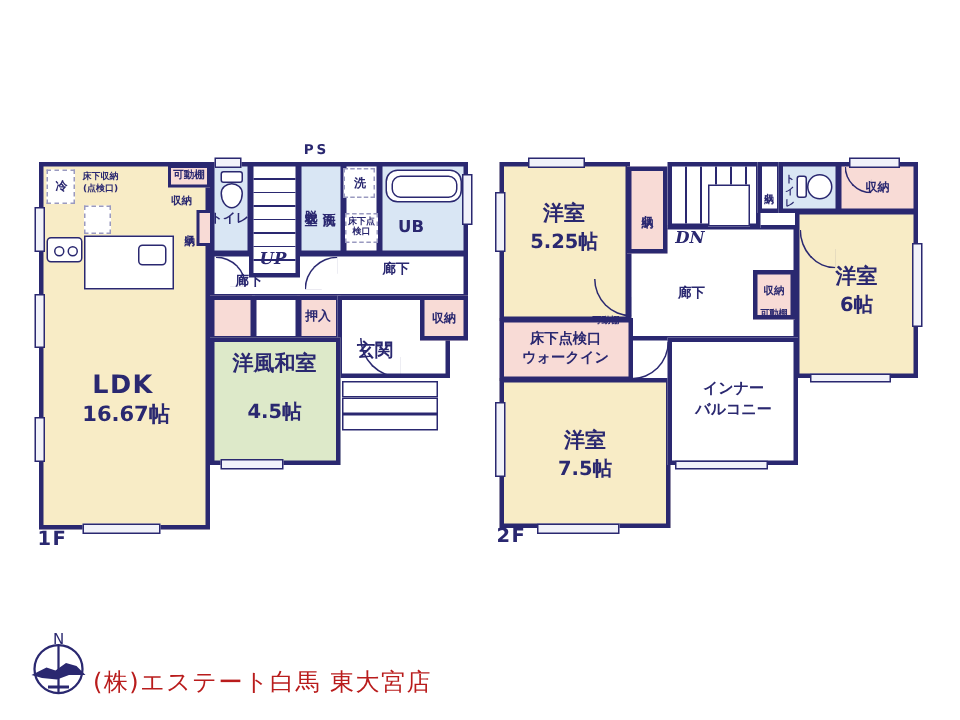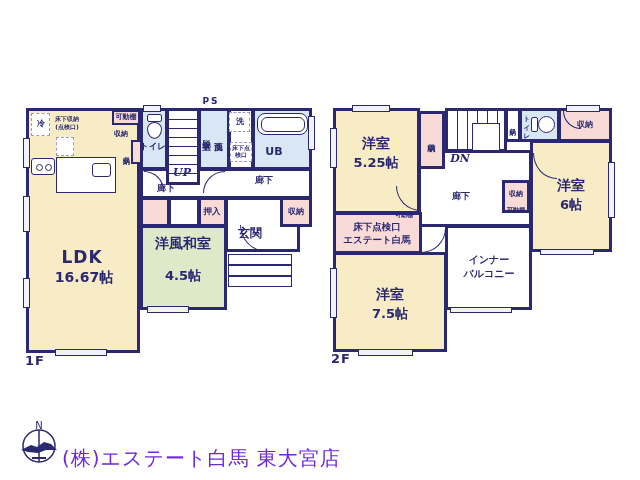--- a/index.html
+++ b/index.html
@@ -20,21 +20,21 @@
        white-space:nowrap;line-height:1.15;text-align:center;font-weight:bold;}
   .v{writing-mode:vertical-rl;letter-spacing:1px;}
   .dash{position:absolute;box-sizing:border-box;border:1px dashed #9a9ac0;background:#ffffff;}
   .win{position:absolute;box-sizing:border-box;background:var(--winfill);border:1px solid var(--wall);}
   .step{position:absolute;box-sizing:border-box;background:#ffffff;border:1px solid var(--wall);}
   .arc{position:absolute;box-sizing:border-box;}
   .stairs-v{background:#fff repeating-linear-gradient(to bottom,transparent 0 8px,var(--wall) 8px 9px);}
   .stairs-f{background:#fff repeating-linear-gradient(to right,transparent 0 9px,var(--wall) 9px 10px);}
   .icon-box{position:absolute;box-sizing:border-box;background:#fff;border:1px solid var(--wall);}
   .updn{font-family:"DejaVu Serif","Liberation Serif",serif;font-style:italic;font-weight:bold;}
-  .footer-text{position:absolute;color:#6d28d9;font-size:20px;letter-spacing:1px;}
+  .footer-text{position:absolute;color:#b91c1c;font-size:16px;letter-spacing:1px;}
 </style>
 </head>
 <body>
 
 <div class="stage">
 
   <div>
 
     <div class="room cream" style="left:26px;top:108px;width:114px;height:245px;"></div>
     <div class="room white" style="left:140px;top:168px;width:172px;height:31px;"></div>
@@ -154,21 +154,21 @@
     <span class="lbl v" style="left:512px;top:124px;font-size:6.5px;">収納</span>
     <span class="lbl v" style="left:526px;top:124px;font-size:6.5px;">トイレ</span>
     <span class="lbl" style="left:585px;top:125px;font-size:8px;">収納</span>
     <span class="lbl" style="left:571px;top:185px;font-size:14px;">洋室</span>
     <span class="lbl" style="left:571px;top:205px;font-size:13px;">6帖</span>
     <span class="lbl" style="left:461px;top:196px;font-size:9px;">廊下</span>
     <span class="lbl" style="left:516px;top:194px;font-size:7px;">収納</span>
     <span class="lbl" style="left:516px;top:210px;font-size:6px;">可動棚</span>
     <span class="lbl" style="left:404px;top:215px;font-size:6px;">可動棚</span>
     <span class="lbl" style="left:377px;top:227px;font-size:9.5px;">床下点検口</span>
-    <span class="lbl" style="left:377px;top:240px;font-size:9.5px;">エステート白馬</span>
+    <span class="lbl" style="left:377px;top:240px;font-size:9.5px;">ウォークイン</span>
     <span class="lbl" style="left:390px;top:294px;font-size:14px;">洋室</span>
     <span class="lbl" style="left:390px;top:314px;font-size:13px;">7.5帖</span>
     <span class="lbl" style="left:489px;top:260px;font-size:10px;">インナー</span>
     <span class="lbl" style="left:489px;top:274px;font-size:10px;">バルコニー</span>
     <span class="lbl" style="left:341px;top:359px;font-size:13px;letter-spacing:1px;">2F</span>
   </div>
 
   <div>
     <svg width="42" height="46" viewBox="0 0 42 46" style="position:absolute;left:18px;top:420px;">
       <circle cx="21" cy="26" r="16" fill="none" stroke="#2a2870" stroke-width="1.5"></circle>

